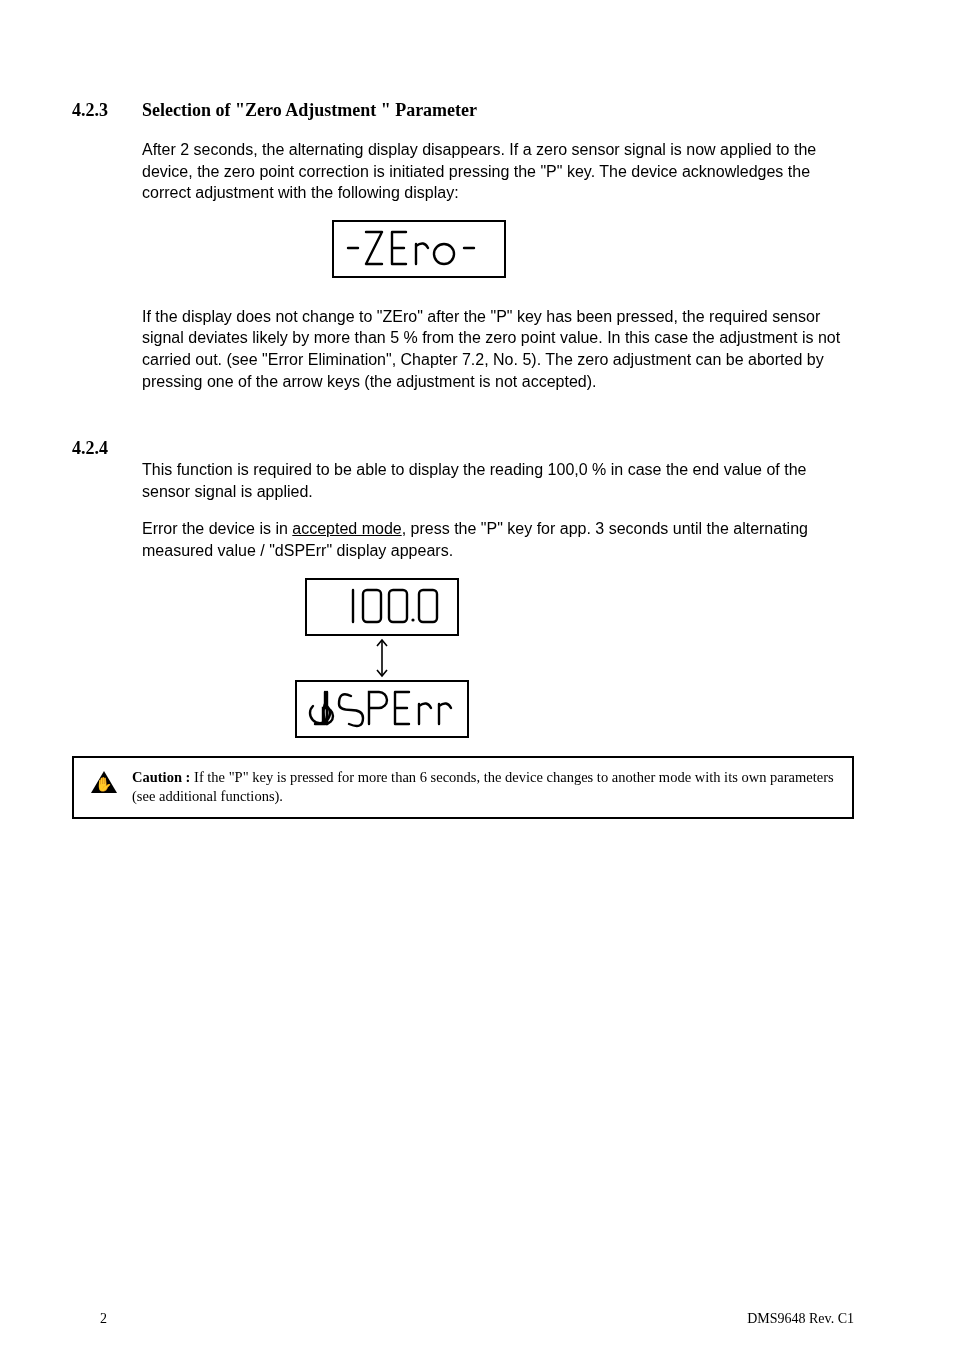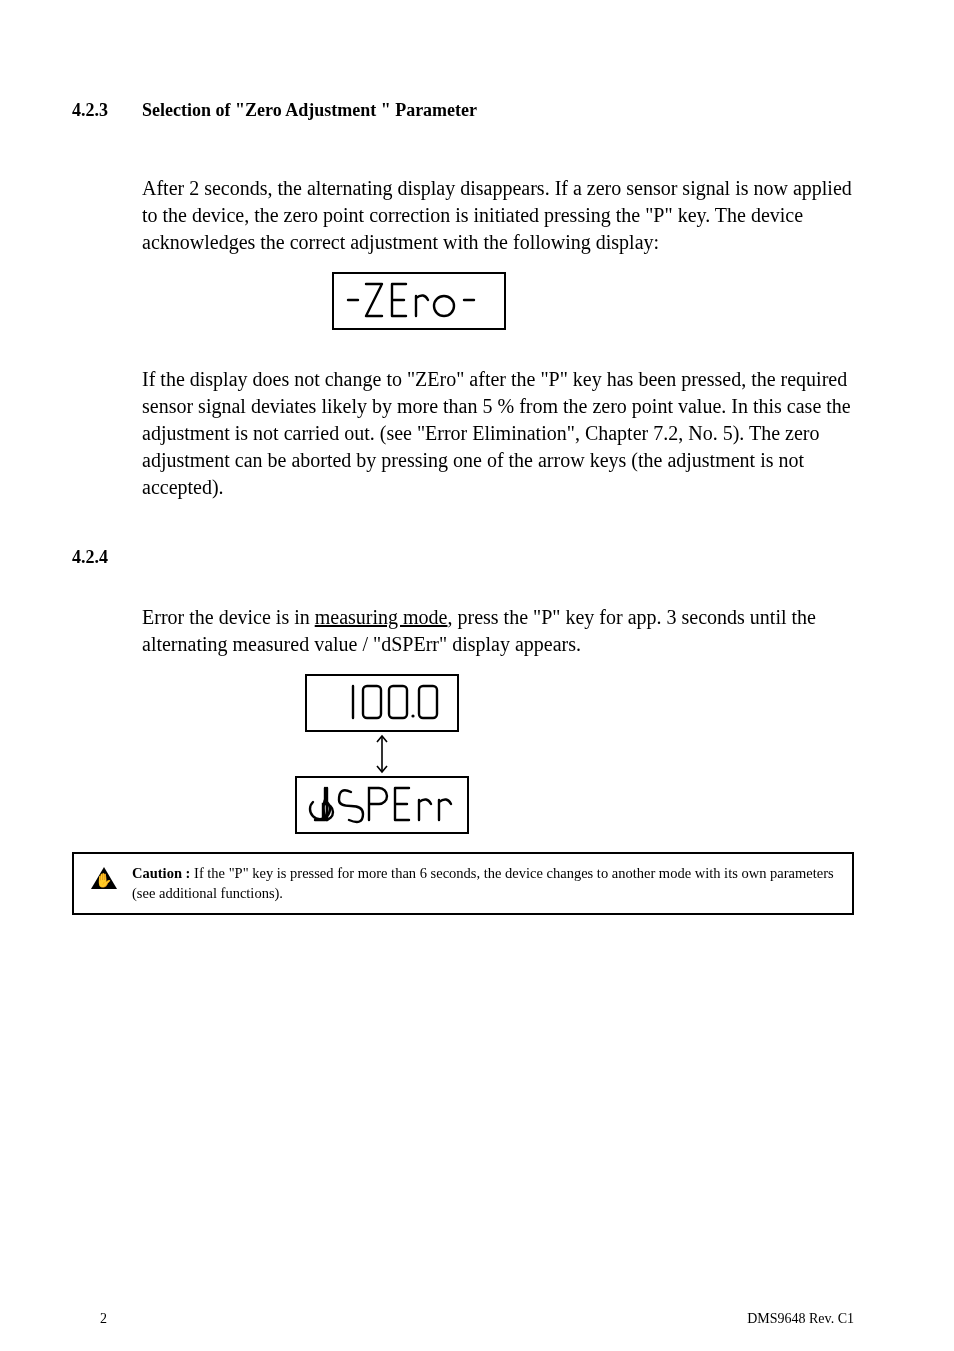--- a/index.html
+++ b/index.html
@@ -1,20 +1,20 @@
 <!DOCTYPE html>
 <html><head>
 <meta charset="utf-8">
 <style>
   * { box-sizing: border-box; margin: 0; padding: 0; }
   html, body { width: 954px; height: 1351px; background: #ffffff; font-family: Arial, Helvetica, sans-serif; color: #000; }
   .page { position: relative; width: 954px; height: 1351px; padding: 100px 100px 60px 72px; }
   .section-num { font-family: "Times New Roman", Times, serif; font-weight: bold; font-size: 18px; float: left; width: 70px; }
   .section-title { font-family: "Times New Roman", Times, serif; font-weight: bold; font-size: 18px; display: block; margin-left: 70px; margin-bottom: 18px; }
-  .body-text { font-family: Liberation Serif, serif; font-size: 20px; line-height: 1.35; margin-left: 70px; margin-bottom: 16px; margin-top: 36px; }
+  .body-text { font-family: Liberation Sans, sans-serif; font-size: 16px; line-height: 1.35; margin-left: 70px; margin-bottom: 16px; }
   .clear { clear: both; }
   .lcd-box { border: 2px solid #000; padding: 4px 10px 2px 10px; display: inline-block; }
   .lcd-wrap { text-align: left; margin-left: 260px; margin-bottom: 28px; }
   .arrow-svg { display: inline-block; }
   .warning-box { border: 2px solid #000; margin: 18px 0 0 0; padding: 10px 16px 10px 16px; display: flex; align-items: flex-start; }
   .warning-icon { width: 28px; height: 24px; flex: 0 0 28px; margin-right: 14px; margin-top: 2px; }
   .warning-text { font-family: "Times New Roman", Times, serif; font-size: 14.5px; line-height: 1.35; }
   .warning-bold { font-weight: bold; }
   .pagefoot { position: absolute; bottom: 40px; width: 100%; left: 0; }
   .pagefoot-left { position: absolute; left: 100px; font-family: "Times New Roman", Times, serif; font-size: 14px; }
@@ -55,23 +55,24 @@
     </span>
   </div>
 
   <p class="body-text">If the display does not change to "ZEro" after the "P" key has been pressed, the required sensor signal deviates likely by more than 5 % from the zero point value. In this case the adjustment is not carried out. (see "Error Elimination", Chapter 7.2, No. 5). The zero adjustment can be aborted by pressing one of the arrow keys (the adjustment is not accepted).</p>
 
   <div style="height:30px"></div>
   <div class="clear"></div>
   <span class="section-num">4.2.4</span>
   <div class="clear"></div>
 
+  <p class="body-text">This function is required to be able to display the reading 100,0 % in case the end value of the sensor signal is applied.</p>
 
   <p class="body-text">
-    <span>Error the device is in </span><u>measuring mode</u><span>, press the "P" key for app. 3 seconds until the alternating measured value / "dSPErr" display appears.</span>
+    <span>Error the device is in </span><u>accepted mode</u><span>, press the "P" key for app. 3 seconds until the alternating measured value / "dSPErr" display appears.</span>
   </p>
 
   <div class="stack-center">
     <span class="lcd-box">
       <svg width="130" height="44" viewBox="0 0 130 44">
         <g fill="none" stroke="#000" stroke-width="2.4" stroke-linecap="round">
 
           <line x1="36" y1="6" x2="36" y2="38"></line>
 
           <rect x="46" y="6" width="18" height="32" rx="4"></rect>

